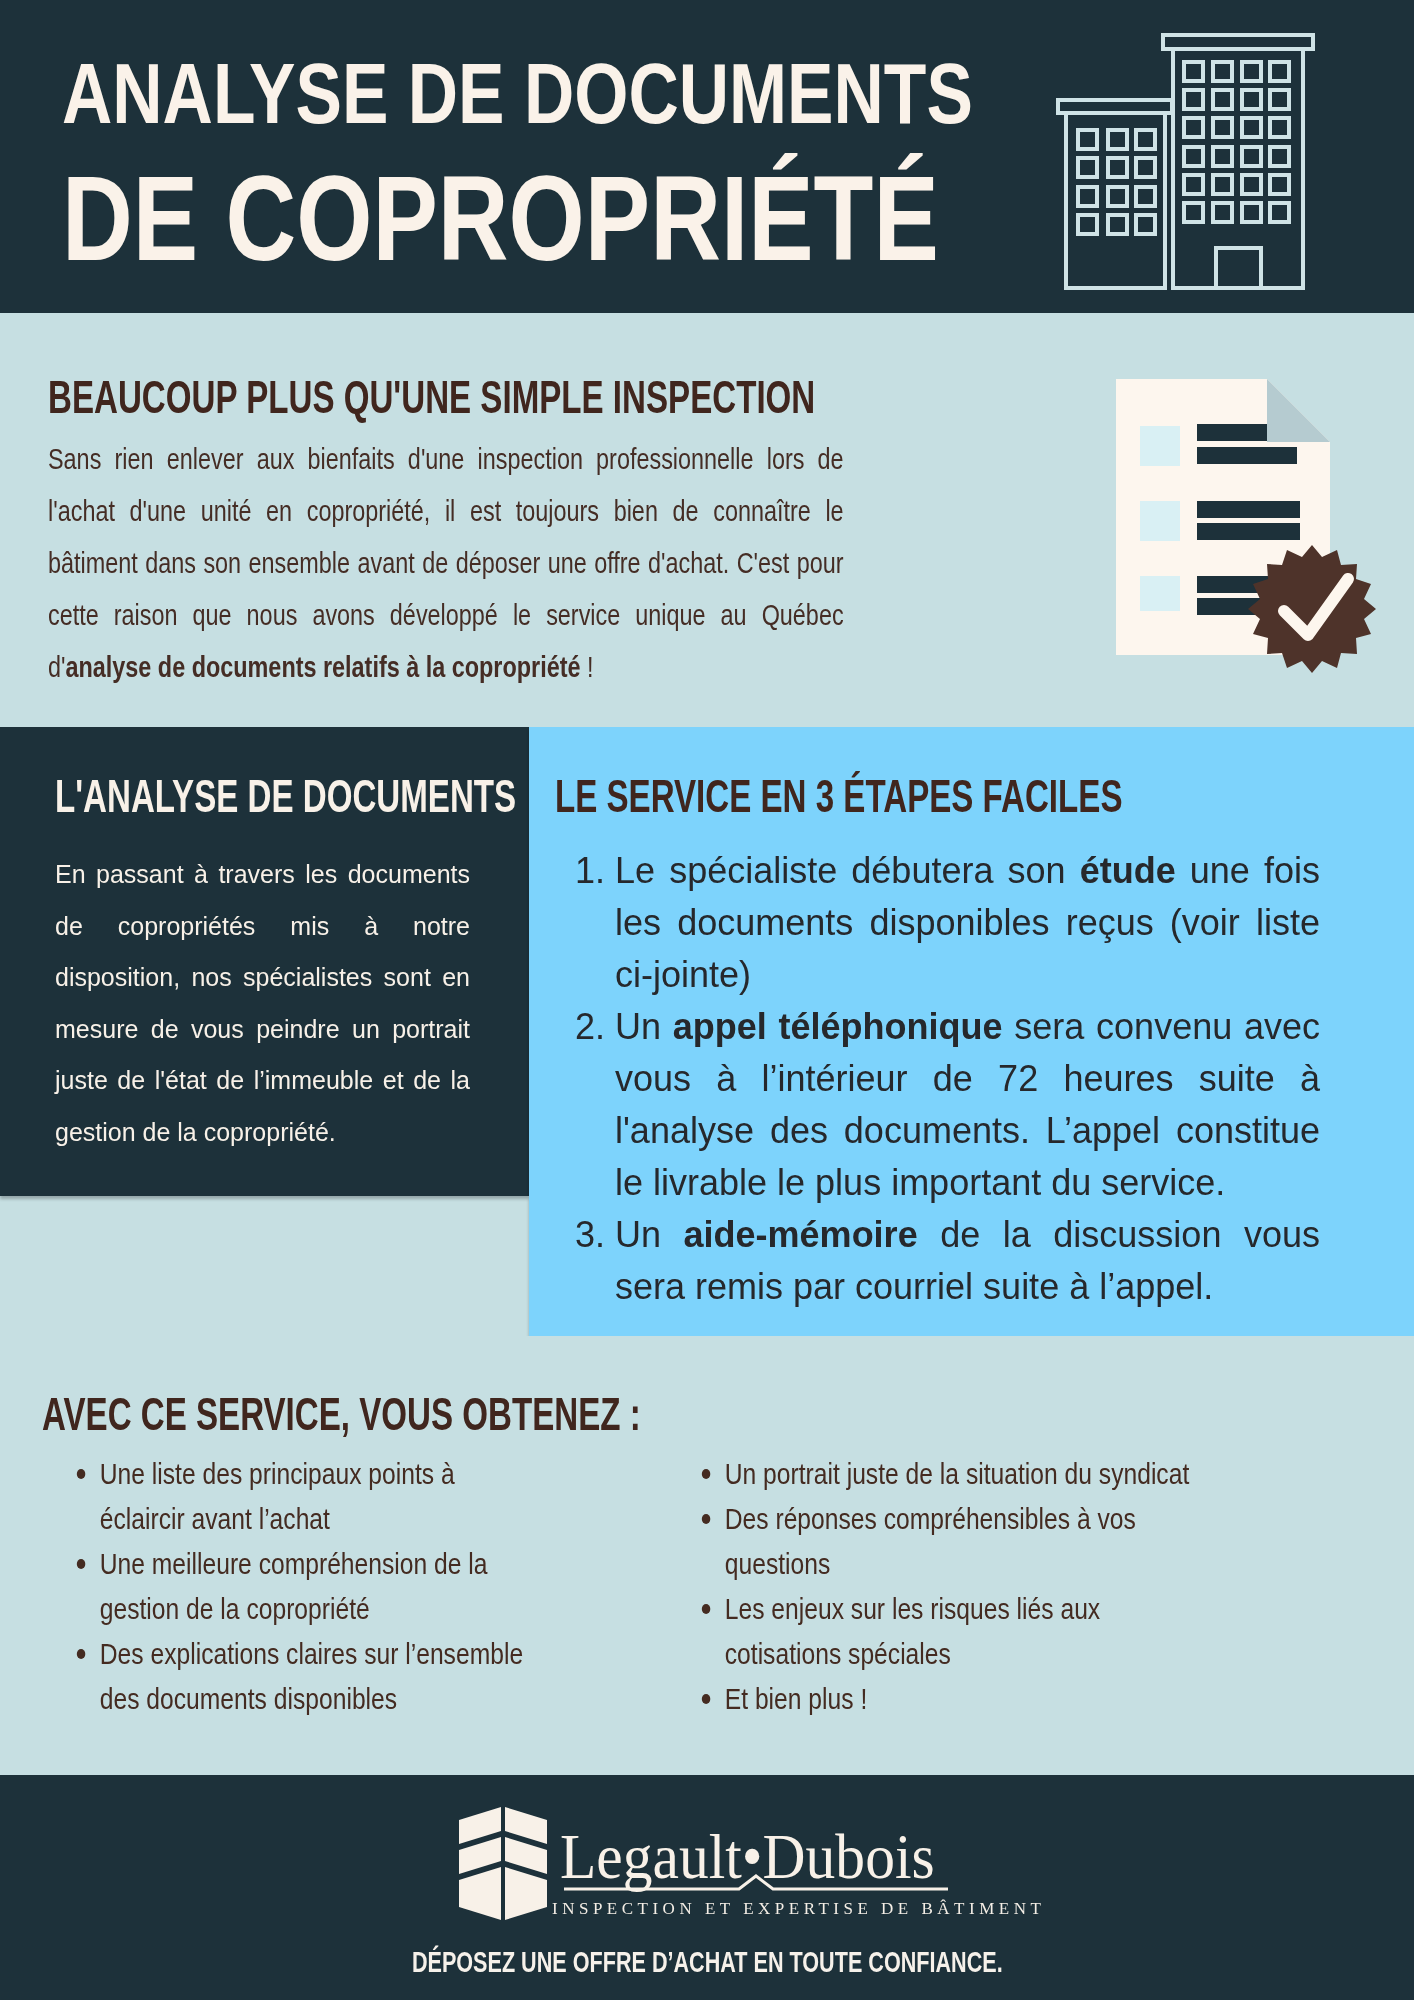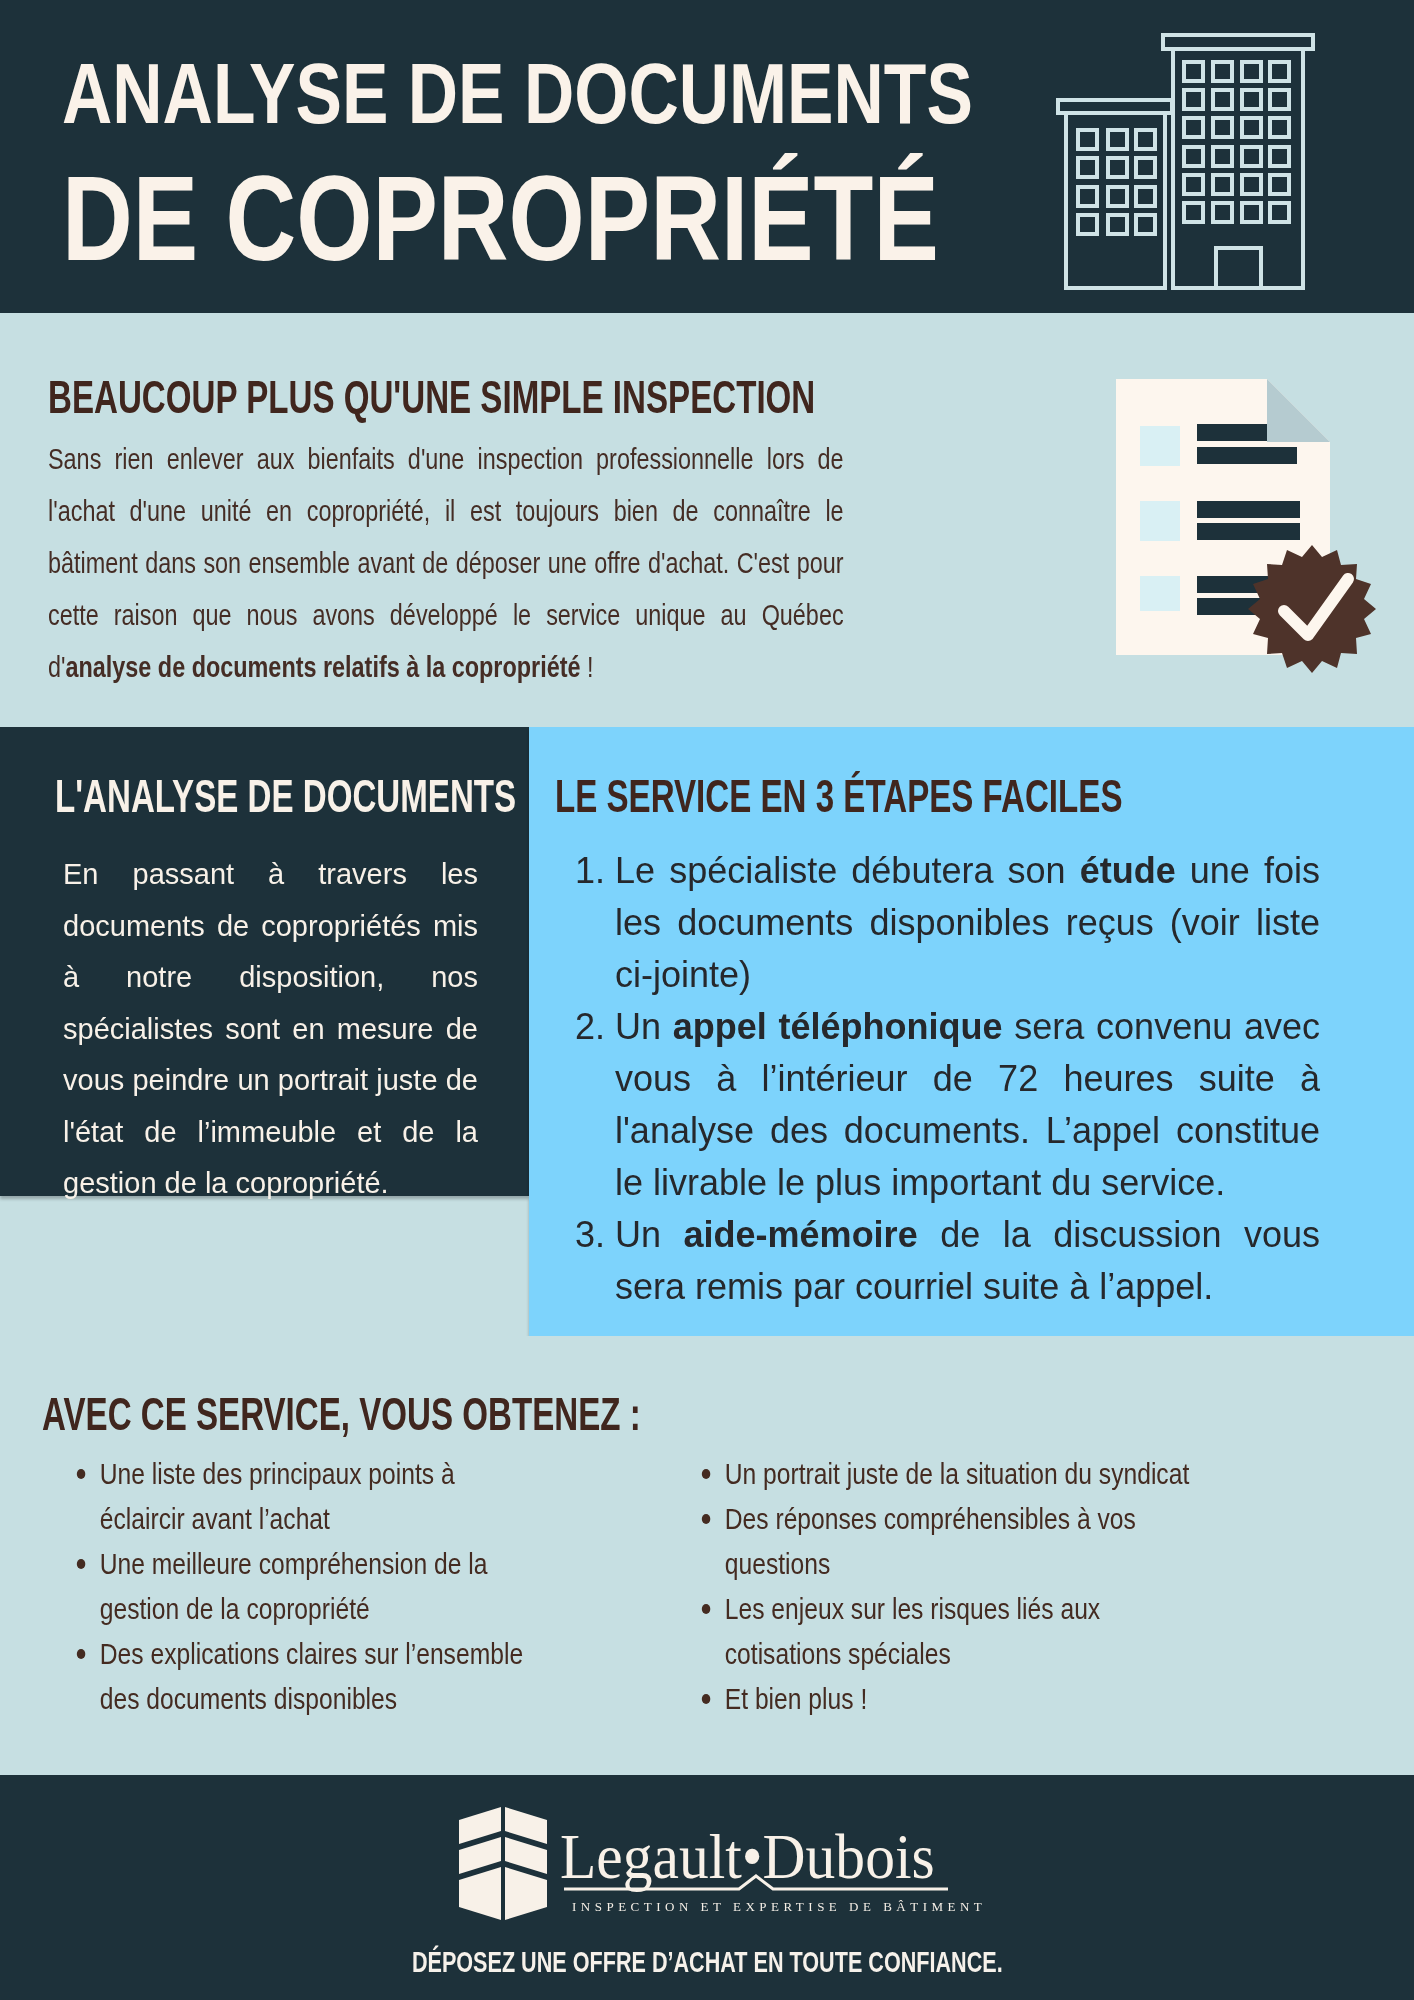--- a/index.html
+++ b/index.html
@@ -28,21 +28,21 @@
     transform:scaleX(0.78);transform-origin:0 0;
     font-size:30px;line-height:52px;color:#452d25;text-align:justify;}
   .doc-icon{left:1112px;top:45px;}
   
   .panel-left{left:0;top:727px;width:529px;height:469px;background:#1d313a;
     box-shadow:0 3px 3px rgba(0,0,0,.25);}
   .panel-right{left:529px;top:727px;width:885px;height:609px;background:#7dd3fc;
     box-shadow:0 3px 3px rgba(0,0,0,.25);}
   .analysis-heading{left:55px;top:45px;}
   .analysis-para{left:55px;top:122px;width:415px;
-    font-size:29px;line-height:51.5px;color:#f8f1e8;text-align:justify;margin-left:8px;}
+    font-size:25px;line-height:51.5px;color:#f8f1e8;text-align:justify;}
   .steps-heading{left:26px;top:45px;}
   .steps-list{left:46px;top:118px;width:745px;margin:0;padding:0;list-style:none;
     font-size:36px;line-height:52px;color:#26282c;text-align:justify;}
   .steps-list li{position:relative;padding-left:40px;}
   .steps-list li::before{content:attr(data-num);position:absolute;left:0;top:0;}
   
   .benefits{left:0;top:1336px;width:1414px;height:439px;background:#c6dfe2;}
   .benefits-heading{left:42px;top:54px;}
   .bullet-col{margin:0;padding:0;list-style:none;
     font-size:29px;line-height:45px;color:#442b21;
@@ -52,22 +52,22 @@
     width:10px;height:10px;border-radius:50%;background:#442b21;}
   .col-left{left:70px;top:116px;width:660px;}
   .col-right{left:695px;top:116px;width:800px;}
   
   .footer{left:0;top:1775px;width:1414px;height:225px;background:#1d313a;padding-left:12px;}
   .brand-icon{left:458px;top:28px;}
   .brand-name{left:560px;top:50px;font-family:"Liberation Serif", serif;
     font-size:64px;line-height:1;color:#f8f1e8;white-space:nowrap;
     transform:scaleX(0.93);transform-origin:0 0;}
   .brand-rule{left:562px;top:98px;}
-  .brand-sub{left:572px;top:124px;width:405px;text-align:center;
-    font-family:"Liberation Serif", serif;font-size:13px;letter-spacing:4.5px;
+  .brand-sub{left:552px;top:124px;width:405px;text-align:center;
+    font-family:"Liberation Serif", serif;font-size:17px;letter-spacing:4.5px;
     color:#f4eee6;white-space:nowrap;}
   .tagline-wrap{left:0;top:170px;width:1414px;text-align:center;}
   .tagline{display:inline-block;font-size:30px;font-weight:600;color:#f6f1ea;
     transform:scaleX(0.72);transform-origin:50% 0;white-space:nowrap;}
   b{font-weight:bold;}
 </style>
 </head>
 <body>
 
 <div class="abs header">

